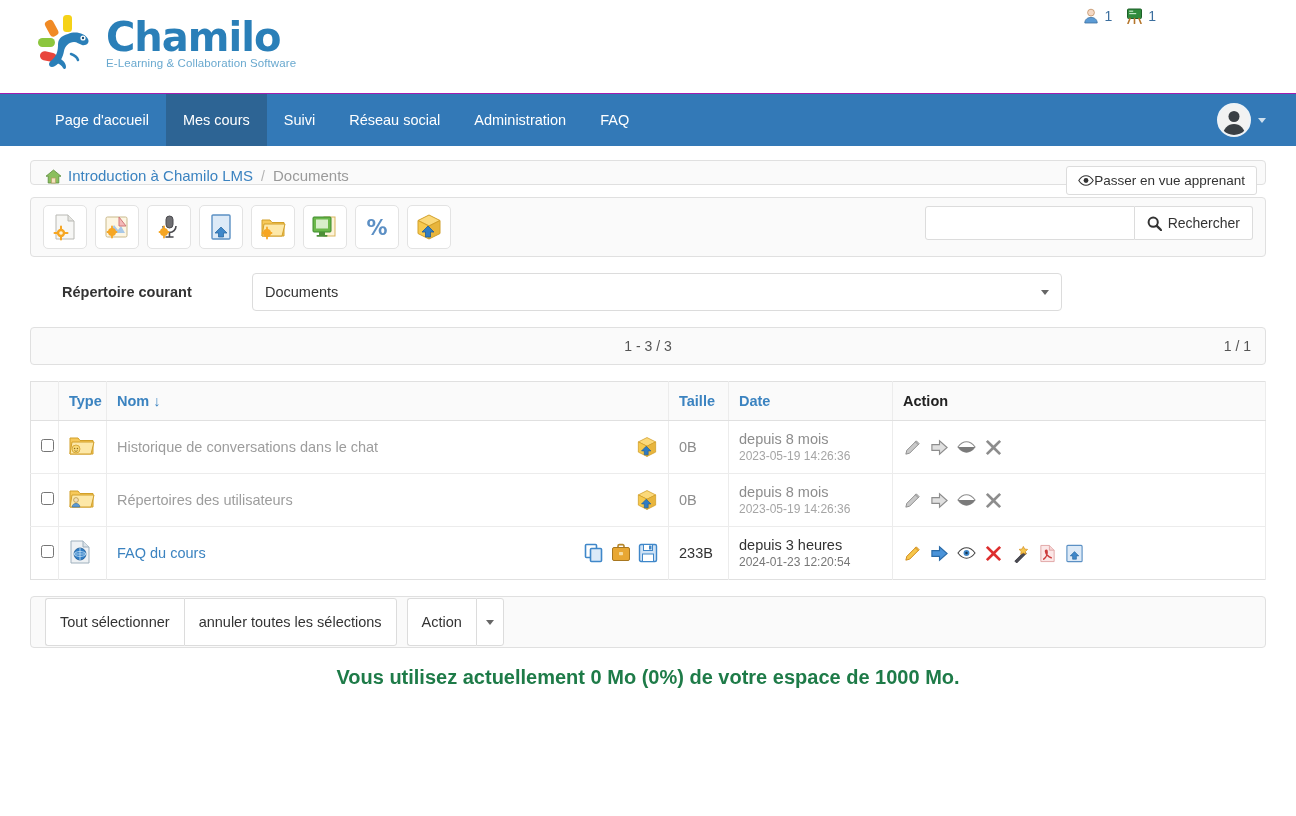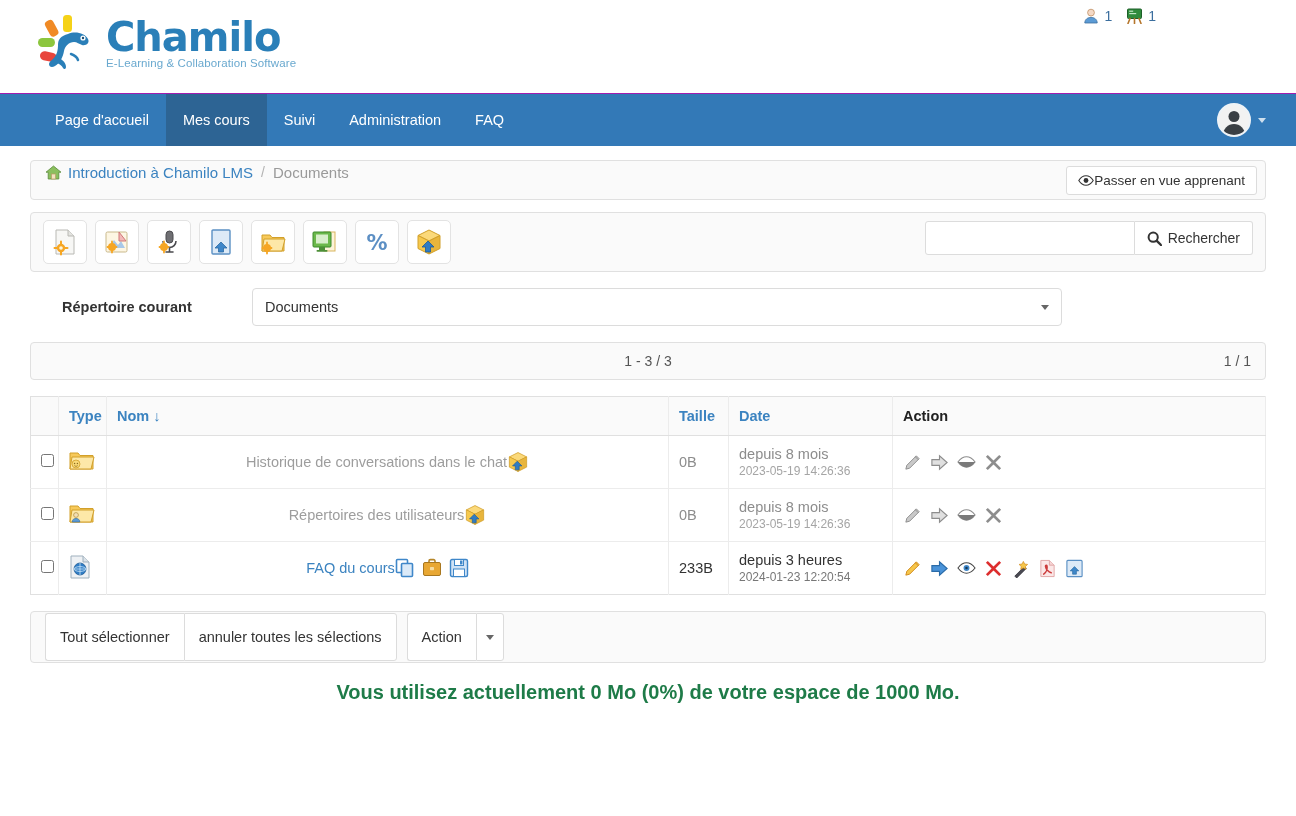--- a/index.html
+++ b/index.html
@@ -87,23 +87,23 @@
   .content { padding: 0 30px; }
 
   .panel {
     border: 1px solid #e0e0e0;
     border-radius: 4px;
     background: #fafafa;
   }
 
   .breadcrumb-bar {
     margin-top: 14px;
-    height: 40px;
-    display: flex; align-items: center;
-    padding: 0 10px 16px 14px;
+    height: 25px;
+    display: flex; align-items: flex-end;
+    padding: 0 10px 0 14px;
     position: relative;
   }
   .bc-link { color: #3b83c0; font-size: 15px; margin-left: 6px; cursor: pointer; }
   .bc-sep { color: #b3b3b3; margin: 0 8px; }
   .bc-current { color: #9a9a9a; font-size: 15px; }
   .btn-view {
     position: absolute; right: 8px; top: 5px;
     background: #fff; border: 1px solid #dcdcdc; border-radius: 3px;
     padding: 6px 11px; font-size: 13.5px; color: #333;
     display: flex; align-items: center; gap: 0; cursor: pointer;
@@ -202,21 +202,21 @@
     border-right: 1px solid #ececec;
     vertical-align: middle;
     font-size: 14.5px;
   }
   .doc-table tr:last-child td { border-bottom: none; }
   .col-check { width: 28px; }
   .col-type  { width: 48px; }
   .col-name  { width: 562px; }
   .col-size  { width: 60px; }
   .col-date  { width: 164px; }
-  .name-cell { display: flex; align-items: center; justify-content: center; }
+  .name-cell { display: flex; align-items: center; justify-content: space-between; }
   .name-muted { color: #9d9d9d; }
   .name-link  { color: #3b83c0; cursor: pointer; }
   .name-icons { display: flex; align-items: center; gap: 7px; }
   .date-main { color: #8d8d8d; font-size: 14.5px; }
   .date-sub  { color: #a5a5a5; font-size: 12px; margin-top: 2px; }
   .date-main.dark { color: #333; }
   .date-sub.dark  { color: #777; }
   .size-muted { color: #8d8d8d; }
   .actions { display: flex; align-items: center; gap: 8px; }
   input[type=checkbox] { width: 13px; height: 13px; margin: 0; }
@@ -295,20 +295,23 @@
 <div class="navbar">
   <div class="nav-items">
     <div class="nav-item">
         <span>Page d'accueil</span>
       </div>
     <div class="nav-item active">
         <span>Mes cours</span>
       </div>
     <div class="nav-item">
         <span>Suivi</span>
+      </div>
+    <div class="nav-item">
+        <span>Réseau social</span>
       </div>
     <div class="nav-item">
         <span>Administration</span>
       </div>
     <div class="nav-item">
         <span>FAQ</span>
       </div>
   </div>
   <div class="nav-right">
     <div class="avatar"></div>

